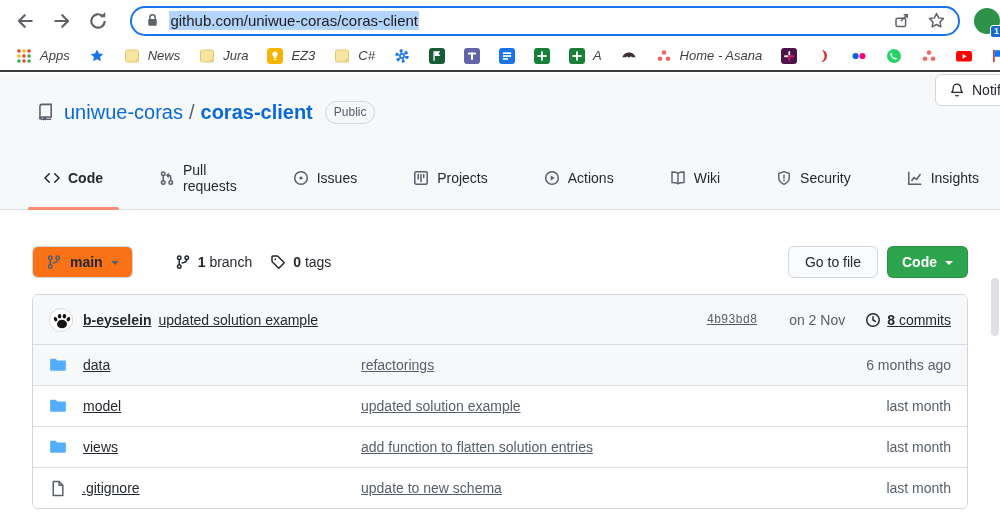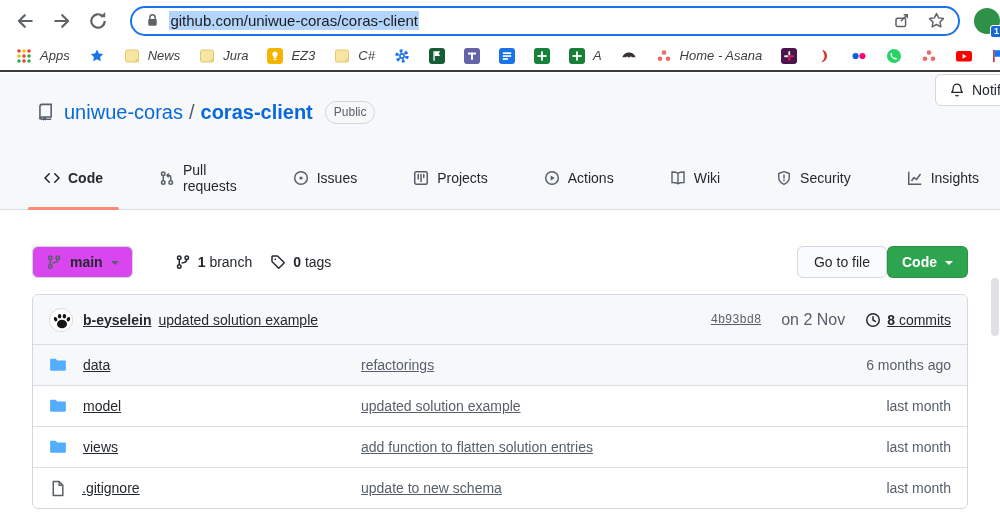--- a/index.html
+++ b/index.html
@@ -47,41 +47,41 @@
   }
   .tabs { display:flex; margin:34px 0 0 28px; }
   .tab { display:flex; align-items:center; gap:8px; padding:0 16px 15px; margin-right:24px; font-size:14px; color:#24292f; position:relative; text-decoration:none; }
   .tab-icon { color:#57606a; }
   .tab.active { font-weight:bold; }
   .tab.active .tab-icon { color:#24292f; }
   .tab.active::after { content:""; position:absolute; left:0; right:0; bottom:-1px; height:3px; background:#fd8c73; border-radius:3px; }
 
   .gh-body { padding:0 32px; }
   .branch-row { display:flex; align-items:center; margin-top:36px; height:32px; }
-  .btn { display:flex; align-items:center; gap:8px; height:32px; border:1px solid #d0d7de; border-radius:6px; background:#d946ef; font-size:14px; color:#24292f; }
+  .btn { display:flex; align-items:center; gap:8px; height:32px; border:1px solid #d0d7de; border-radius:6px; background:#f97316; font-size:14px; color:#24292f; }
   .btn-main { padding:0 13px; font-weight:bold; }
   .btn-main .icon { color:#57606a; }
   .caret { width:0; height:0; border-left:4px solid transparent; border-right:4px solid transparent; border-top:4px solid #57606a; margin-top:1px; }
   .caret.light { border-top-color:#fff; }
   .branch-meta { display:flex; align-items:center; gap:7px; margin-left:42px; font-size:14px; color:#24292f; }
   .branch-meta .icon { color:#24292f; }
   .branch-meta .cnt { font-weight:bold; }
   .tags-meta { margin-left:18px; }
-  .right-actions { margin-left:auto; display:flex; align-items:center; }
+  .right-actions { margin-left:auto; display:flex; align-items:center; gap:9px; }
   .btn-goto { padding:0 16px; background:#fafbfc; }
   .btn-code { padding:0 14px; background:#2da44e; border:1px solid rgba(27,31,36,0.15); color:#fff; font-weight:bold; }
 
   .file-table { margin-top:16px; border:1px solid #d0d7de; border-radius:6px; overflow:hidden; background:#fff; }
   .commit-row { display:flex; align-items:center; height:49px; padding:0 16px; background:#f6f8fa; font-size:14px; }
   .commit-avatar { width:24px; height:24px; border-radius:50%; overflow:hidden; border:1px solid #d0d7de; background:#fff; flex:none; }
   .commit-author { font-weight:bold; margin-left:10px; color:#24292f; }
   .commit-msg { margin-left:7px; color:#24292f; }
   .commit-right { margin-left:auto; display:flex; align-items:center; }
   .commit-hash { font-family:"Liberation Mono","DejaVu Sans Mono",monospace; font-size:12px; color:#57606a; }
-  .commit-date { margin-left:20px; font-size:16px; color:#57606a; }
+  .commit-date { margin-left:32px; font-size:14px; color:#57606a; }
   .commit-count { margin-left:20px; display:flex; align-items:center; gap:6px; color:#24292f; }
   .commit-count .cnt { font-weight:bold; }
 
   .frow { display:flex; align-items:center; height:41px; padding:0 16px; font-size:14px; background:#fff; border-top:1px solid #d8dee4; }
   .frow.hl { background:#f6f8fa; }
   .fcell.fname-cell { width:312px; display:flex; align-items:center; gap:16px; }
   .fname { color:#24292f; }
   .fmsg { flex:1; color:#57606a; }
   .fdate { width:160px; text-align:right; color:#57606a; }
 

